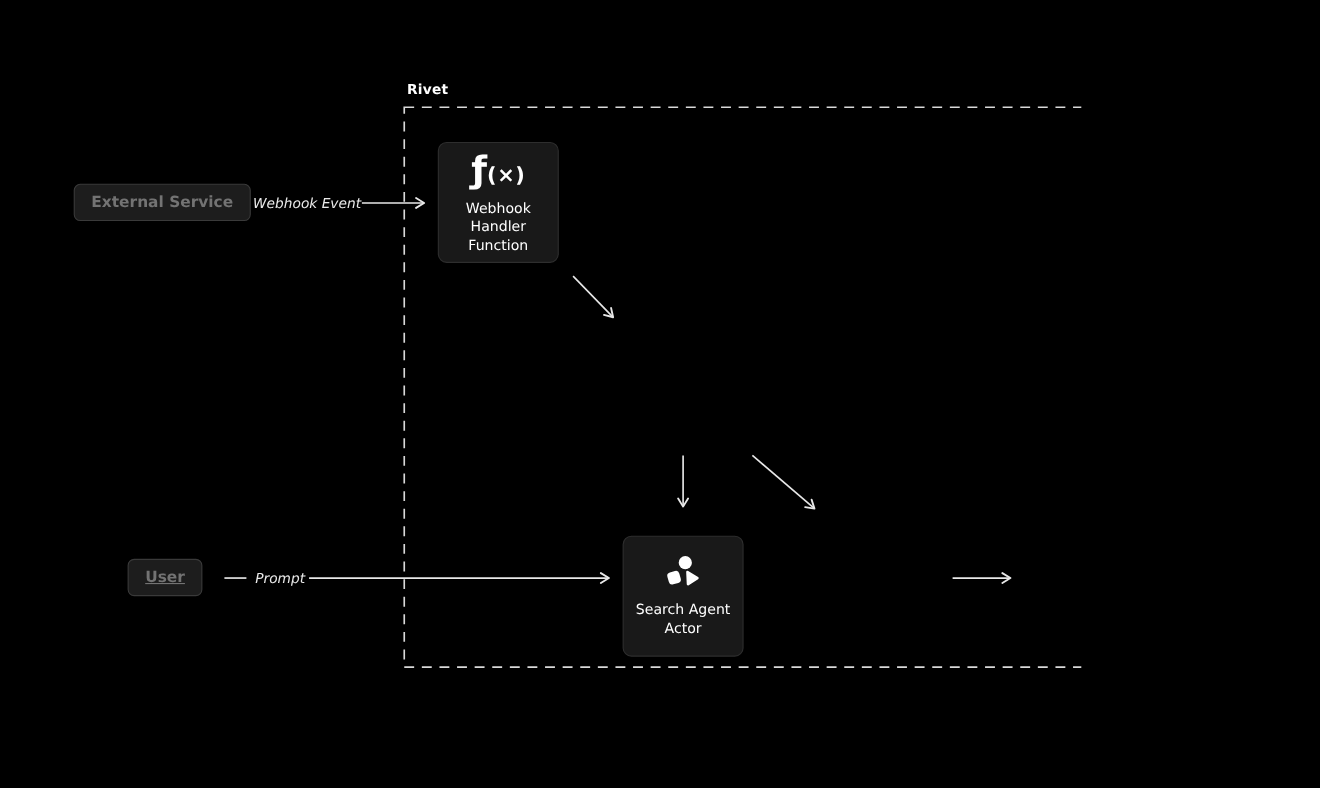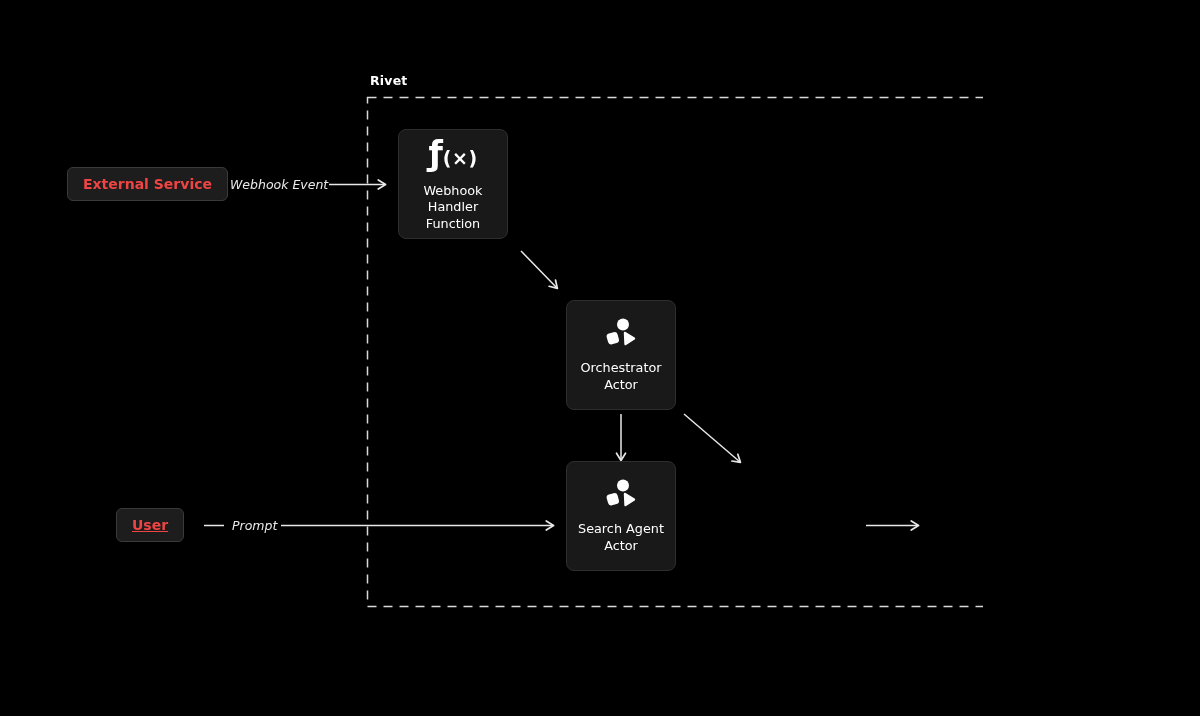--- a/index.html
+++ b/index.html
@@ -57,21 +57,21 @@
   .pill {
     position: absolute;
     box-sizing: border-box;
     background: #1d1d1d;
     border: 1px solid #3a3a3a;
     border-radius: 6px;
     display: flex;
     align-items: center;
     justify-content: center;
     padding: 0 15px;
-    color: #ef4444;
+    color: #737373;
     font-size: 14px;
     font-weight: 600;
     white-space: nowrap;
   }
   .pill-external { left: 67px; top: 167px; height: 34px; min-width: 142px; }
   .pill-user     { left: 116px; top: 508px; height: 34px; min-width: 61px; text-decoration: underline; }
   .edge-label {
     position: absolute;
     color: #eaeaea;
     font-size: 12.5px;
@@ -140,30 +140,22 @@
   <div class="edge-label edge-label-prompt">Prompt</div>
 
   <div class="node" style="left:398px;top:129px">
     <div class="fx-icon">
       <span class="fx-f">ƒ</span>
         <span class="fx-args">(×)</span>
     </div>
     <div class="node-label">Webhook Handler Function</div>
   </div>
 
-  <div class="node" style="left:566px;top:300px">
-    <svg class="shape-icon" width="34" height="32" viewBox="0 0 34 32">
-      <circle cx="19" cy="7.5" r="6" fill="#ffffff"></circle>
-      <rect x="3.2" y="15.6" width="11.2" height="11.2" rx="3.2" fill="#ffffff" transform="rotate(-16 8.8 21.2)"></rect>
-      <polygon points="21,16 30,21.6 21.5,27" fill="#ffffff" stroke="#ffffff" stroke-width="2.4" stroke-linejoin="round"></polygon>
-    </svg>
-    <div class="node-label">Orchestrator Actor</div>
-  </div>
 
-  <div class="node" style="left:566px;top:461px">
+  <div class="node" style="left:566px;top:487px">
     <svg class="shape-icon" width="34" height="32" viewBox="0 0 34 32">
       <circle cx="19" cy="7.5" r="6" fill="#ffffff"></circle>
       <rect x="3.2" y="15.6" width="11.2" height="11.2" rx="3.2" fill="#ffffff" transform="rotate(-16 8.8 21.2)"></rect>
       <polygon points="21,16 30,21.6 21.5,27" fill="#ffffff" stroke="#ffffff" stroke-width="2.4" stroke-linejoin="round"></polygon>
     </svg>
     <div class="node-label">Search Agent Actor</div>
   </div>
 
 
 

